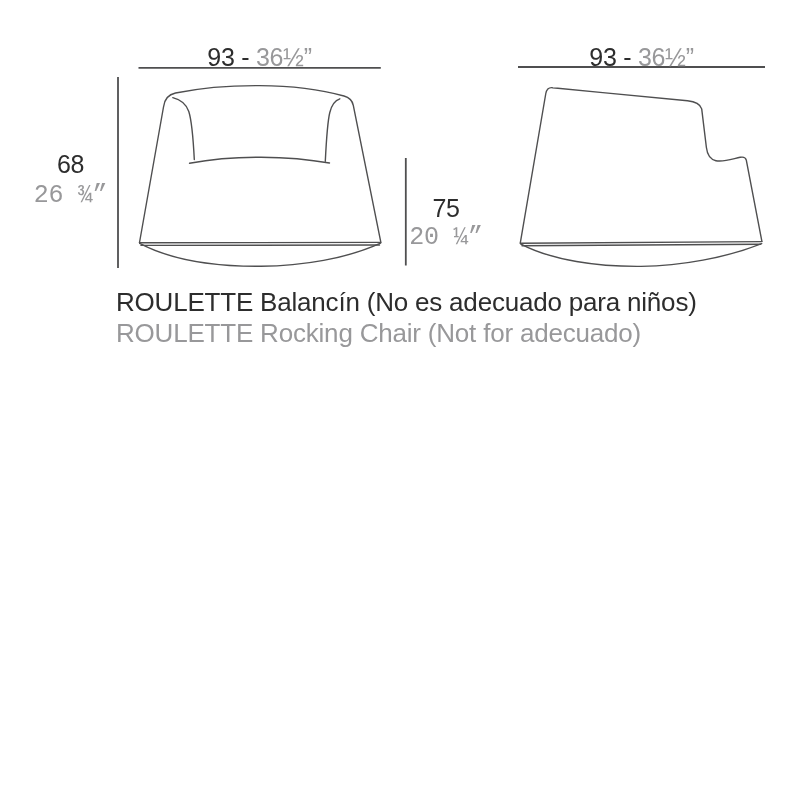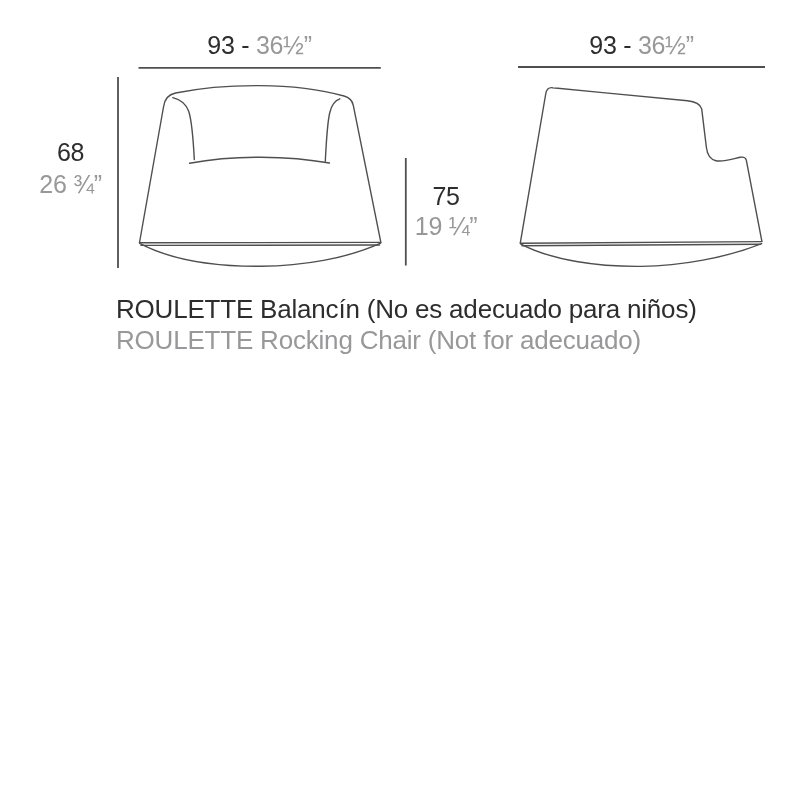--- a/index.html
+++ b/index.html
@@ -20,26 +20,27 @@
   .outline{fill:none;stroke:var(--line);stroke-width:1.4;stroke-linecap:round;stroke-linejoin:round;}
   .dimline{stroke:var(--line);stroke-width:1.8;stroke-linecap:butt;}
   .dim-label{
     position:absolute;
     font-size:25px;
     font-weight:300;
     letter-spacing:-0.3px;
     color:var(--text-dark);
     text-align:center;
     white-space:nowrap;
+    margin-top:12px;
   }
   .dim-label .in{color:var(--text-gray);}
   .dim-stack{line-height:32px;}
   .dim-stack .cm{display:block;color:var(--text-dark);}
-  .dim-stack .in{display:block;color:var(--text-gray);}
-  .caption{position:absolute;left:116px;top:294px;white-space:nowrap;}
+  .dim-stack .in{display:block;color:var(--text-gray);font-family:Liberation Mono, monospace;}
+  .caption{position:absolute;left:116px;top:287px;white-space:nowrap;}
   .caption .line1{
     font-size:26px;font-weight:300;letter-spacing:-0.2px;
     color:var(--text-dark);line-height:31px;
   }
   .caption .line2{
     font-size:26px;font-weight:300;letter-spacing:-0.2px;
     color:var(--text-gray);line-height:31px;
   }
 </style>
 </head>
@@ -102,21 +103,21 @@
     <span class="in">36½”</span>
   </div>
 
   <div class="dim-label dim-stack" style="left:28px;top:136px;width:85px;">
     <span class="cm">68</span>
     <span class="in">26 ¾”</span>
   </div>
 
   <div class="dim-label dim-stack" style="left:406px;top:181px;width:80px;line-height:30px;">
     <span class="cm">75</span>
-    <span class="in">19 ¼”</span>
+    <span class="in">20 ¼”</span>
   </div>
 
   <div class="caption">
     <div class="line1">ROULETTE Balancín (No es adecuado para niños)</div>
     <div class="line2">ROULETTE Rocking Chair (Not for adecuado)</div>
   </div>
 
 </div>
 
 </body></html>

